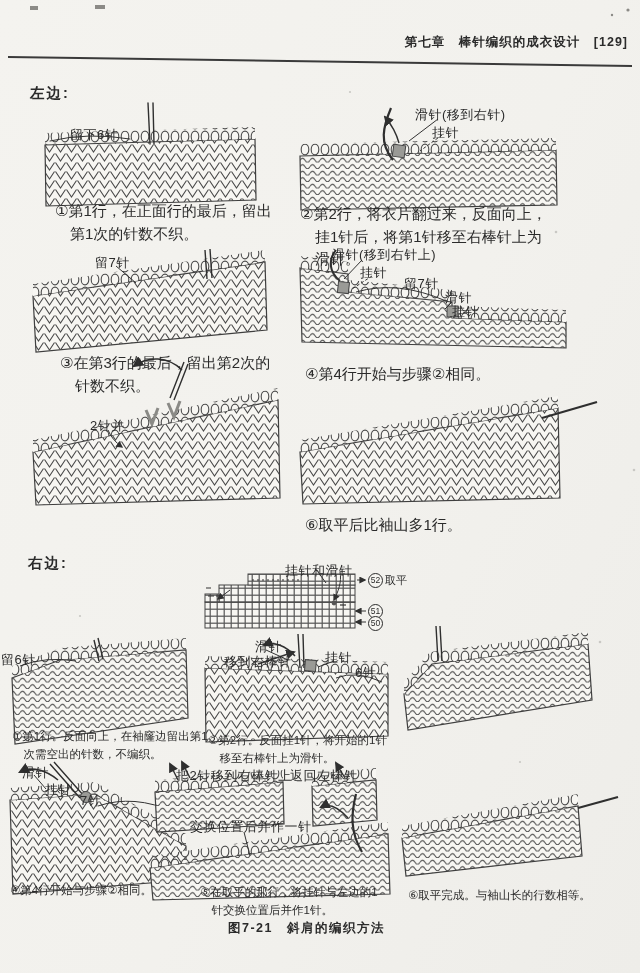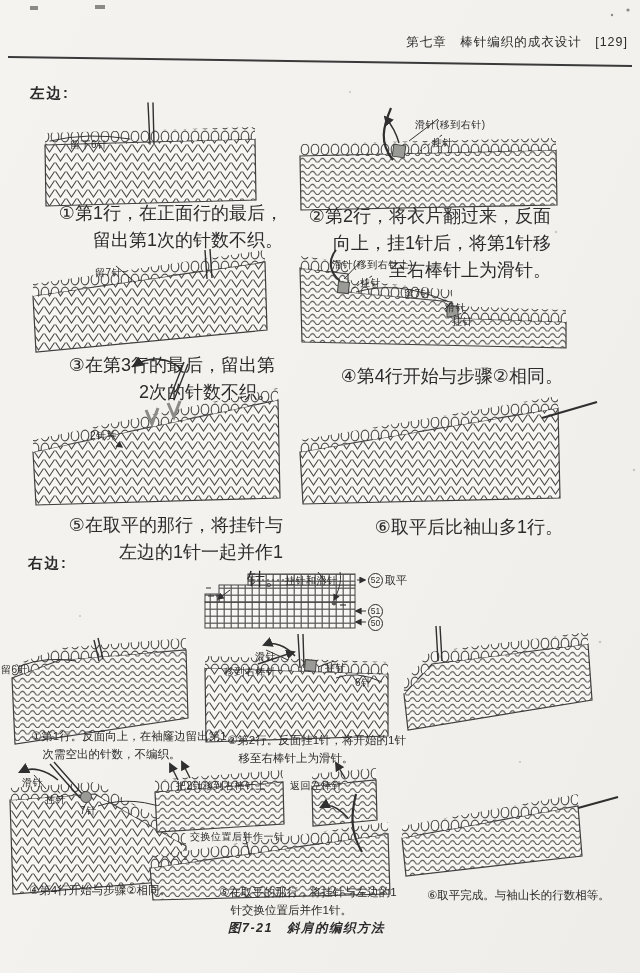--- a/index.html
+++ b/index.html
@@ -1,29 +1,29 @@
 <!DOCTYPE html>
 <html><head>
 <meta charset="utf-8">
 <style>
   html,body{margin:0;padding:0;background:#9a9a98;}
   .page{position:relative;width:640px;height:973px;margin:0 auto;overflow:hidden;
         background:linear-gradient(115deg,#f4f3ef 0%,#f2f1ed 55%,#eeede9 100%);
         font-family:"Liberation Sans","DejaVu Sans",sans-serif;color:#2b2b2b;}
   .art{position:absolute;left:0;top:0;}
-  .hdr{position:absolute;top:34px;right:12px;font-size:12.5px;font-weight:normal;letter-spacing:1px;white-space:nowrap;}
+  .hdr{position:absolute;top:34px;right:12px;font-size:12.5px;font-weight:bold;letter-spacing:1px;white-space:nowrap;}
   .hdr .pg{margin-left:9px;}
   .sec{position:absolute;font-size:14.5px;font-weight:bold;letter-spacing:2px;}
-  .cap{position:absolute;font-size:18px;line-height:1.5;padding-left:1em;text-indent:-1em;text-align:right;}
-  .capr{position:absolute;font-size:11.5px;line-height:1.55;padding-left:1em;text-indent:-1em;margin-left:19px;}
-  .lbl{position:absolute;font-size:10px;letter-spacing:0.5px;white-space:nowrap;margin-top:12px;}
+  .cap{position:absolute;font-size:15px;line-height:1.5;padding-left:1em;text-indent:-1em;}
+  .capr{position:absolute;font-size:11.5px;line-height:1.55;padding-left:1em;text-indent:-1em;}
+  .lbl{position:absolute;font-size:13px;letter-spacing:0.5px;white-space:nowrap;}
   .circ{display:inline-block;width:13px;height:13px;border:1px solid #2b2b2b;border-radius:50%;
         font-size:8.5px;line-height:13px;text-align:center;vertical-align:middle;background:#f6f5f1;}
   .rowmark{position:absolute;font-size:11px;display:flex;align-items:flex-end;gap:2px;white-space:nowrap;}
-  .fig{position:absolute;font-weight:bold;font-size:12.5px;letter-spacing:1.5px;white-space:nowrap;font-style:italic;}
+  .fig{position:absolute;font-weight:bold;font-size:12.5px;letter-spacing:1.5px;white-space:nowrap;}
   .wm{position:absolute;left:512px;top:928px;color:#b4b3af;font-size:17px;letter-spacing:3px;
       display:flex;align-items:center;gap:5px;white-space:nowrap;}
 </style>
 </head>
 <body>
 
 <div class="page">
 
   <svg class="art" width="640" height="973" viewBox="0 0 640 973">
     <defs>
@@ -207,21 +207,20 @@
   <div class="lbl" style="left:360px;top:264px">挂针</div>
   <div class="lbl" style="left:404px;top:275px">留7针</div>
   <div class="lbl" style="left:445px;top:289px">滑针</div>
   <div class="lbl" style="left:452px;top:303px">挂针</div>
   <div class="lbl" style="left:90px;top:417px">2针并</div>
 
   <div class="cap" style="left:55px;top:200px;width:210px">①第1行，在正面行的最后，留出第1次的针数不织。</div>
   <div class="cap" style="left:300px;top:203px;width:233px">②第2行，将衣片翻过来，反面向上，挂1针后，将第1针移至右棒针上为滑针。</div>
   <div class="cap" style="left:60px;top:352px;width:197px">③在第3行的最后，留出第2次的针数不织。</div>
   <div class="cap" style="left:305px;top:363px;width:240px">④第4行开始与步骤②相同。</div>
-  <div class="cap" style="left:65px;top:512px;width:200px">⑤在取平的那行，将挂针与左边的1针一起并作1针。</div>
   <div class="cap" style="left:305px;top:514px;width:240px">⑥取平后比袖山多1行。</div>
 
   <div class="lbl" style="left:285px;top:562px">挂针和滑针</div>
   <div class="rowmark" style="left:368px;top:573px">
     <span class="circ">52</span>
     <span>取平</span>
   </div>
   <div class="rowmark" style="left:368px;top:604px">
     <span class="circ">51</span>
   </div>

